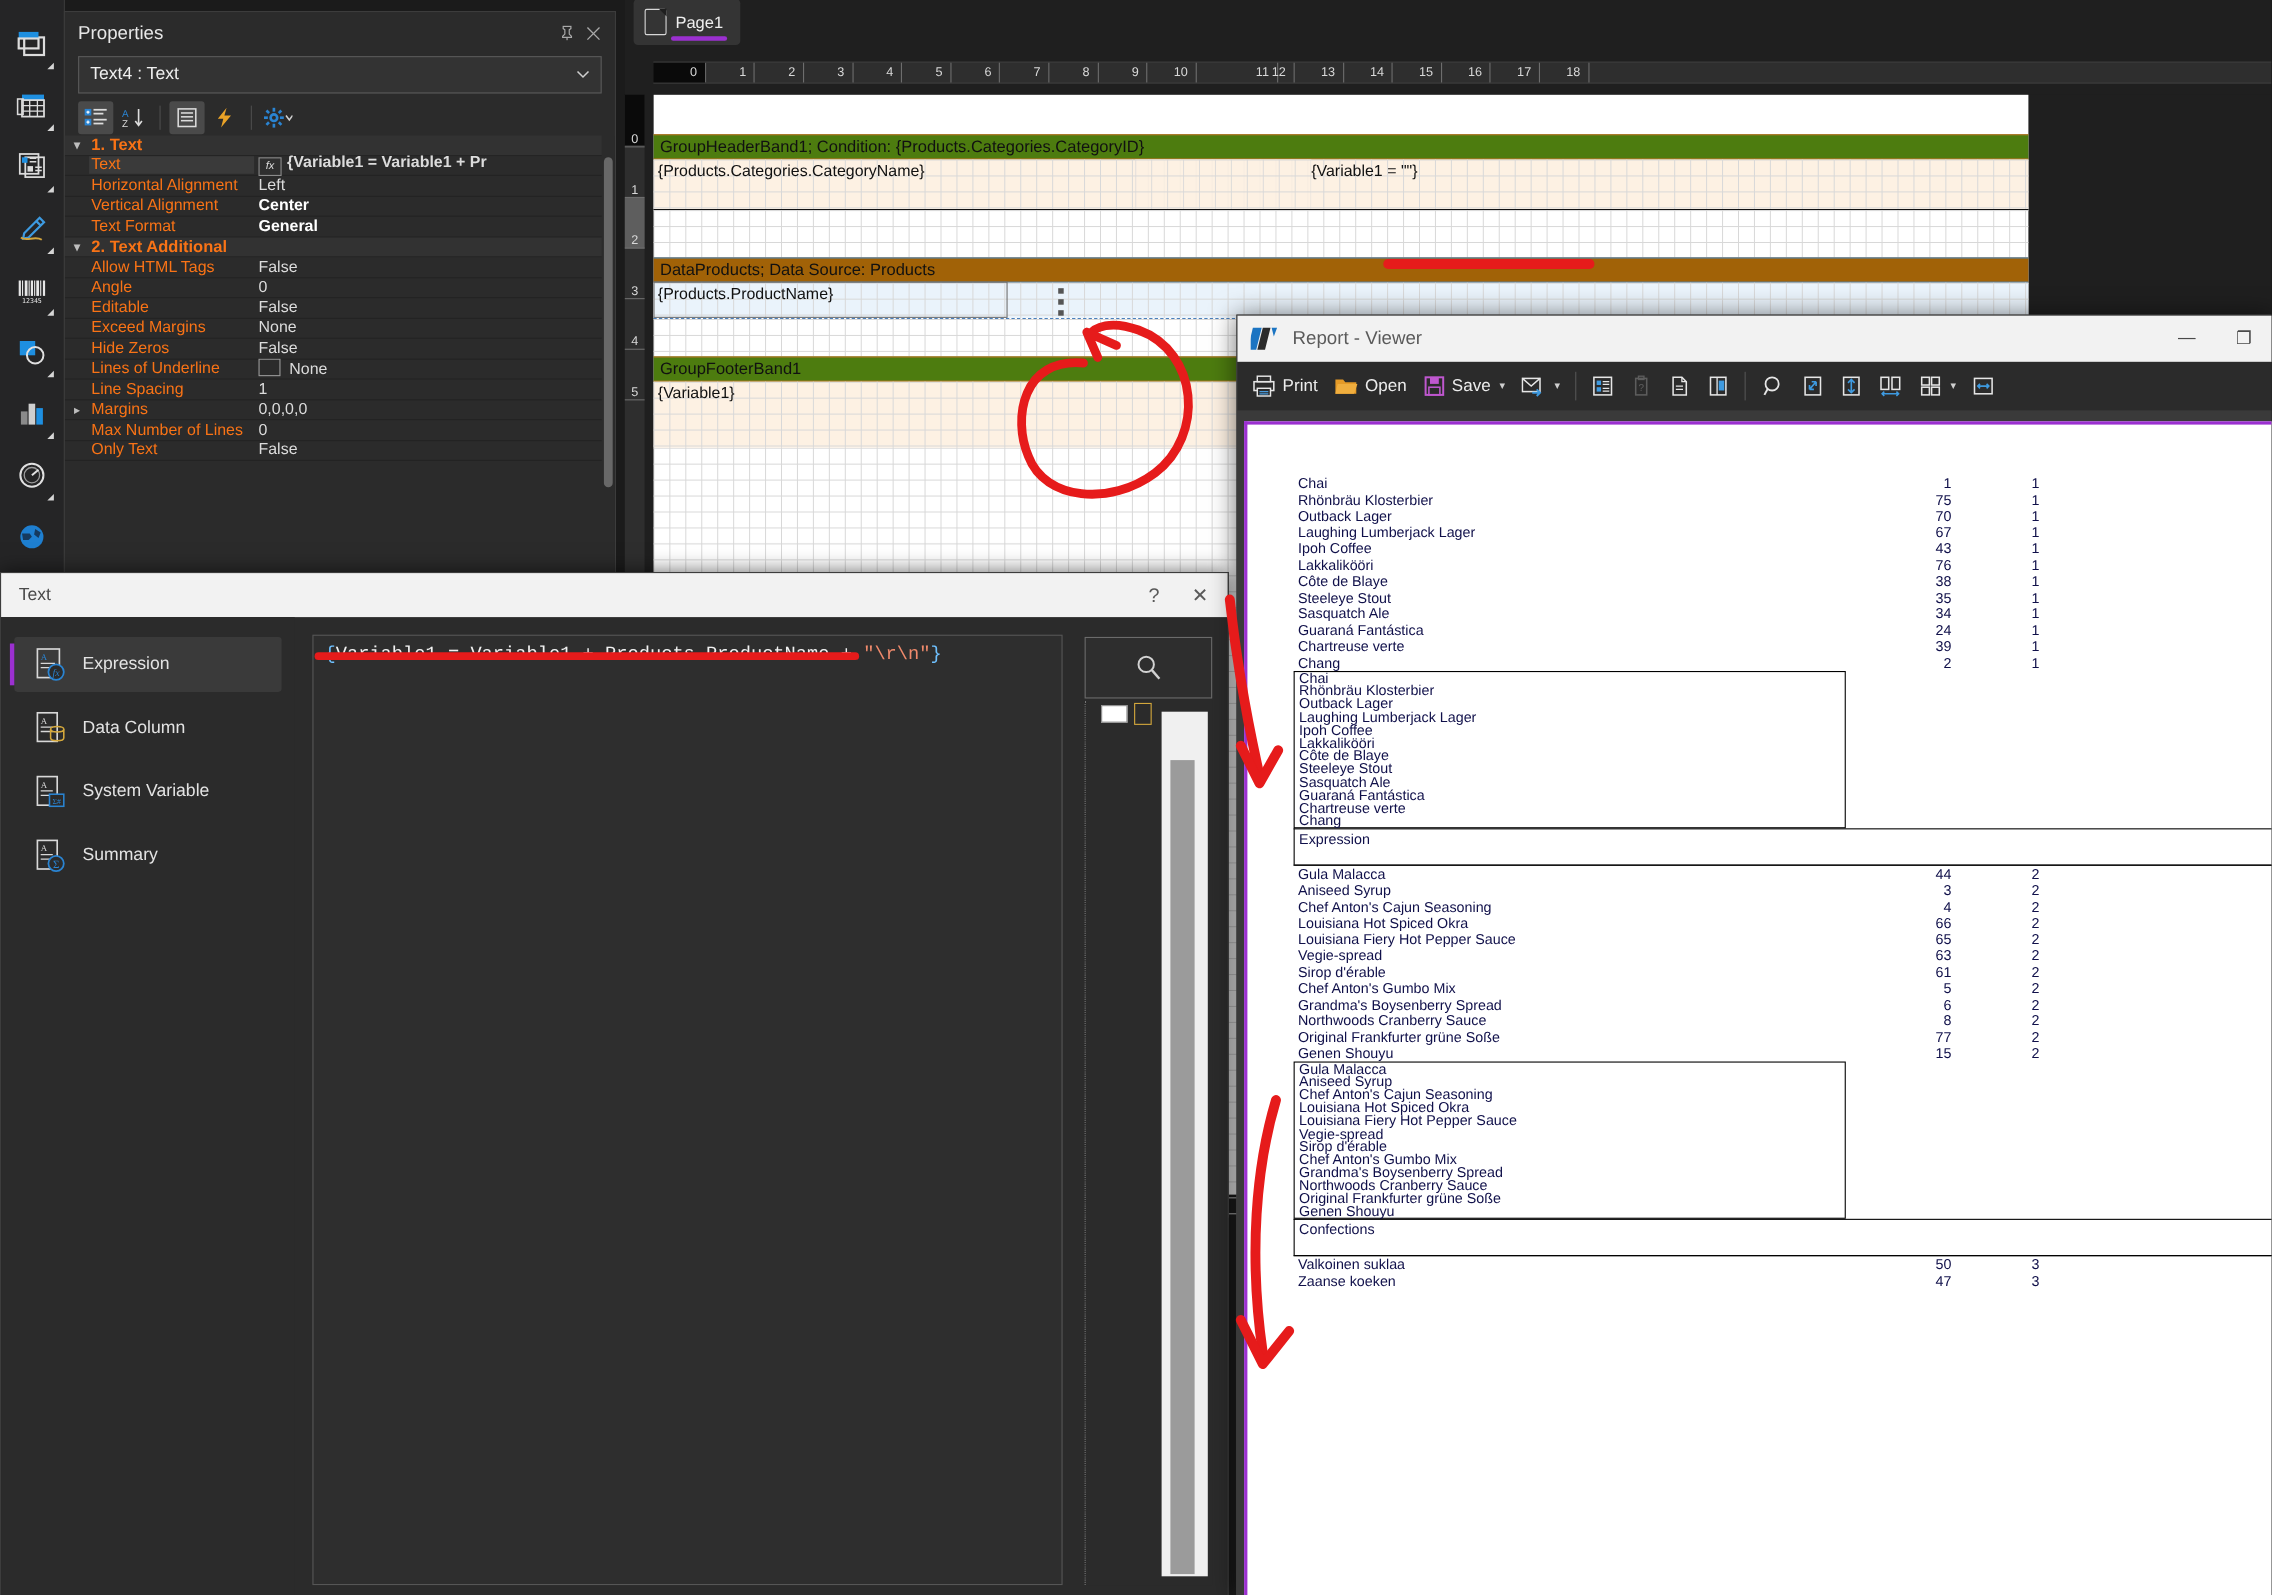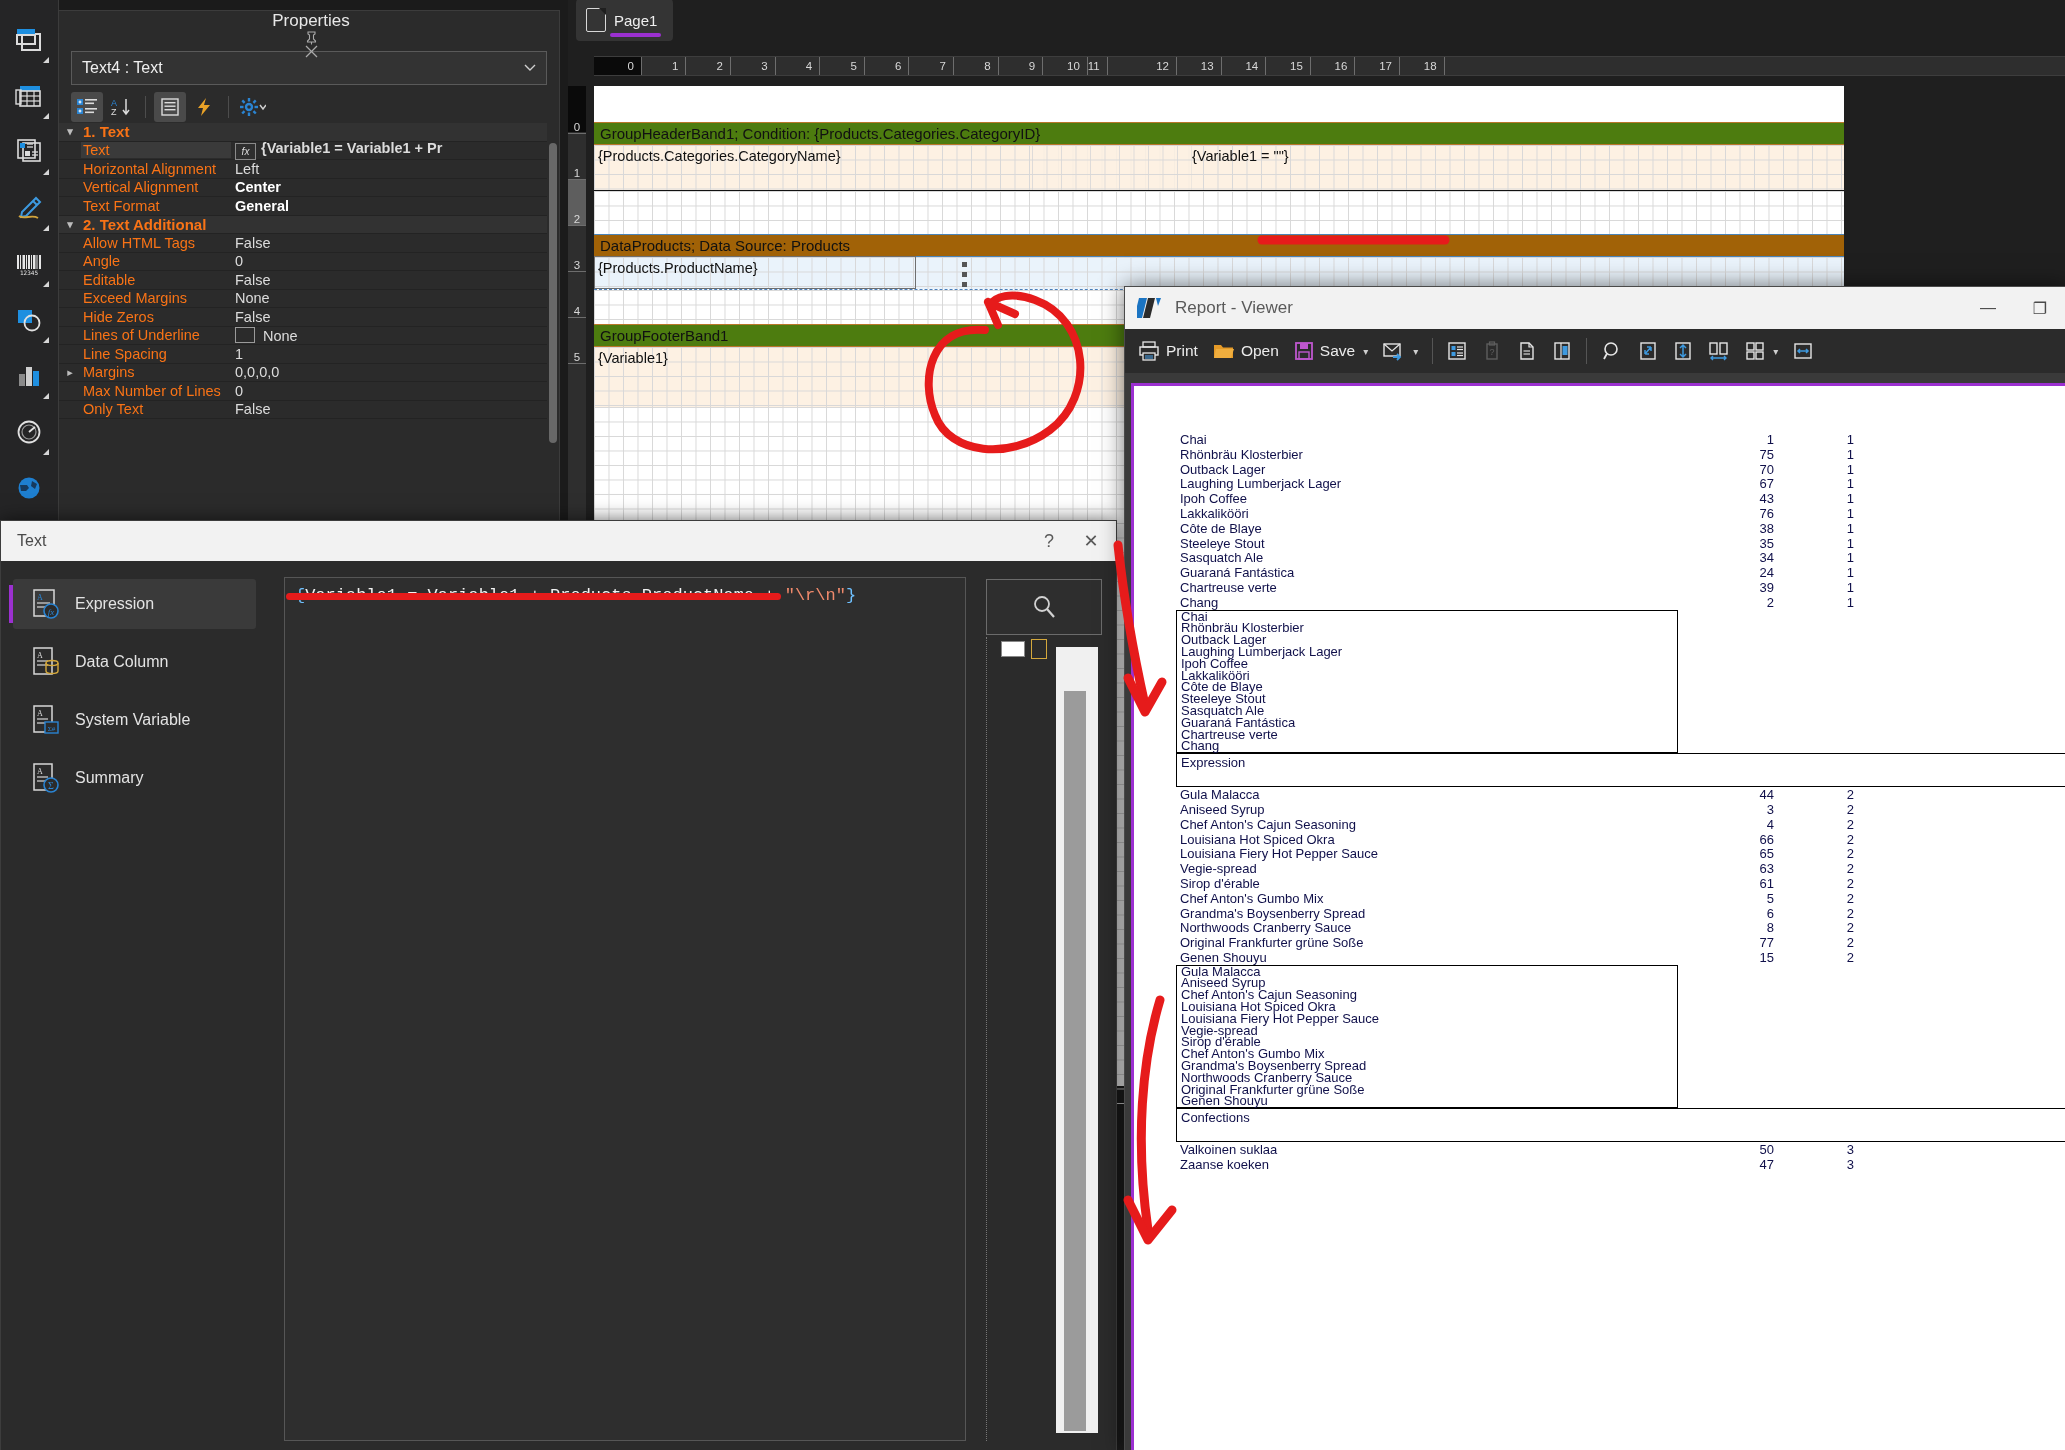--- a/index.html
+++ b/index.html
@@ -10,21 +10,21 @@
   
   #left-toolbar{left:0;top:0;width:58px;height:1450px;background:#252526;border-right:1px solid #3a3a3a;}
   .tool-btn{width:46px;height:52px;margin:4px auto 4px auto;border-radius:3px;
             display:flex;align-items:center;justify-content:center;position:relative;cursor:pointer;}
   .tool-sep{width:34px;height:1px;background:#555;margin:6px auto;}
   .corner{position:absolute;right:3px;bottom:3px;width:0;height:0;
           border-left:6px solid transparent;border-bottom:6px solid #d6d6d6;}
 
   
   #props-panel{left:58px;top:10px;width:500px;height:510px;background:#2b2b2b;border:1px solid #3c3c3c;}
-  #props-head{height:38px;display:flex;align-items:center;padding:0 8px 0 12px;flex-direction:column;}
+  #props-head{height:38px;display:flex;align-items:center;padding:0 8px 0 12px;}
   #props-title{font-size:17px;color:#e8e8e8;flex:1;}
   .hdr-ic{width:24px;height:24px;display:flex;align-items:center;justify-content:center;
           color:#9d9d9d;font-size:16px;cursor:pointer;}
   #props-combo{margin:2px 12px 0 12px;height:32px;background:#333;border:1px solid #5a5a5a;
                display:flex;align-items:center;padding:0 10px;font-size:16px;color:#efefef;cursor:pointer;}
   #props-combo .cv{flex:1;}
   #props-toolbar{height:40px;display:flex;align-items:center;gap:2px;padding:2px 12px;}
   .ptb{width:32px;height:30px;display:flex;align-items:center;justify-content:center;border-radius:3px;cursor:pointer;}
   .ptb.on{background:#4a4a4a;}
   .vsep{width:1px;height:22px;background:#4d4d4d;margin:0 6px;}
@@ -451,21 +451,21 @@
         <div class="htick" style="left: 47.8px; width: 44.6px;">1</div>
         <div class="htick" style="left: 92.4px; width: 44.6px;">2</div>
         <div class="htick" style="left: 137px; width: 44.6px;">3</div>
         <div class="htick" style="left: 181.6px; width: 44.6px;">4</div>
         <div class="htick" style="left: 226.2px; width: 44.6px;">5</div>
         <div class="htick" style="left: 270.8px; width: 44.6px;">6</div>
         <div class="htick" style="left: 315.4px; width: 44.6px;">7</div>
         <div class="htick" style="left: 360px; width: 44.6px;">8</div>
         <div class="htick" style="left: 404.6px; width: 44.6px;">9</div>
         <div class="htick" style="left: 449.2px; width: 44.6px;">10</div>
-        <div class="htick" style="left: 469px; width: 44.6px;">11</div>
+        <div class="htick" style="left: 523px; width: 44.6px;">11</div>
         <div class="htick" style="left: 538.4px; width: 44.6px;">12</div>
         <div class="htick" style="left: 583px; width: 44.6px;">13</div>
         <div class="htick" style="left: 627.6px; width: 44.6px;">14</div>
         <div class="htick" style="left: 672.2px; width: 44.6px;">15</div>
         <div class="htick" style="left: 716.8px; width: 44.6px;">16</div>
         <div class="htick" style="left: 761.4px; width: 44.6px;">17</div>
         <div class="htick" style="left: 806px; width: 44.6px;">18</div>
       </div>
   </div>
   <div id="vruler">

